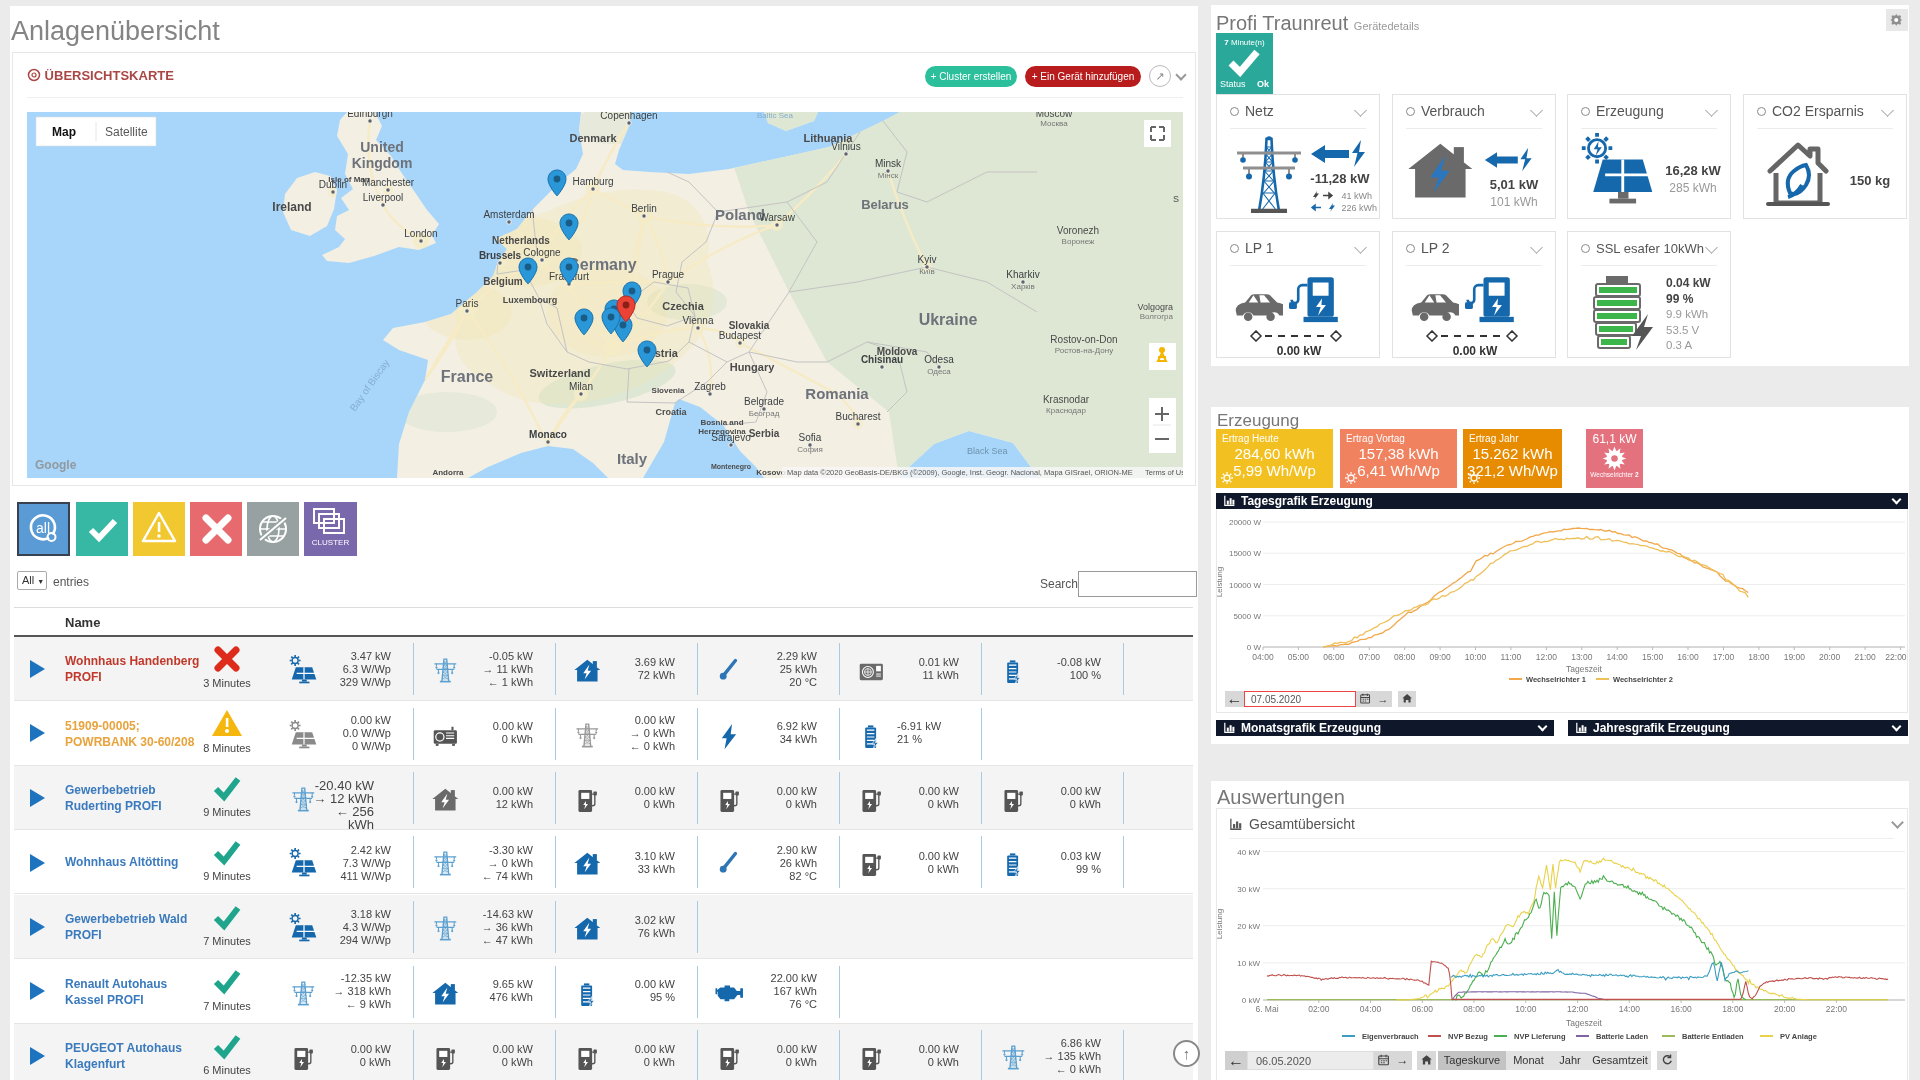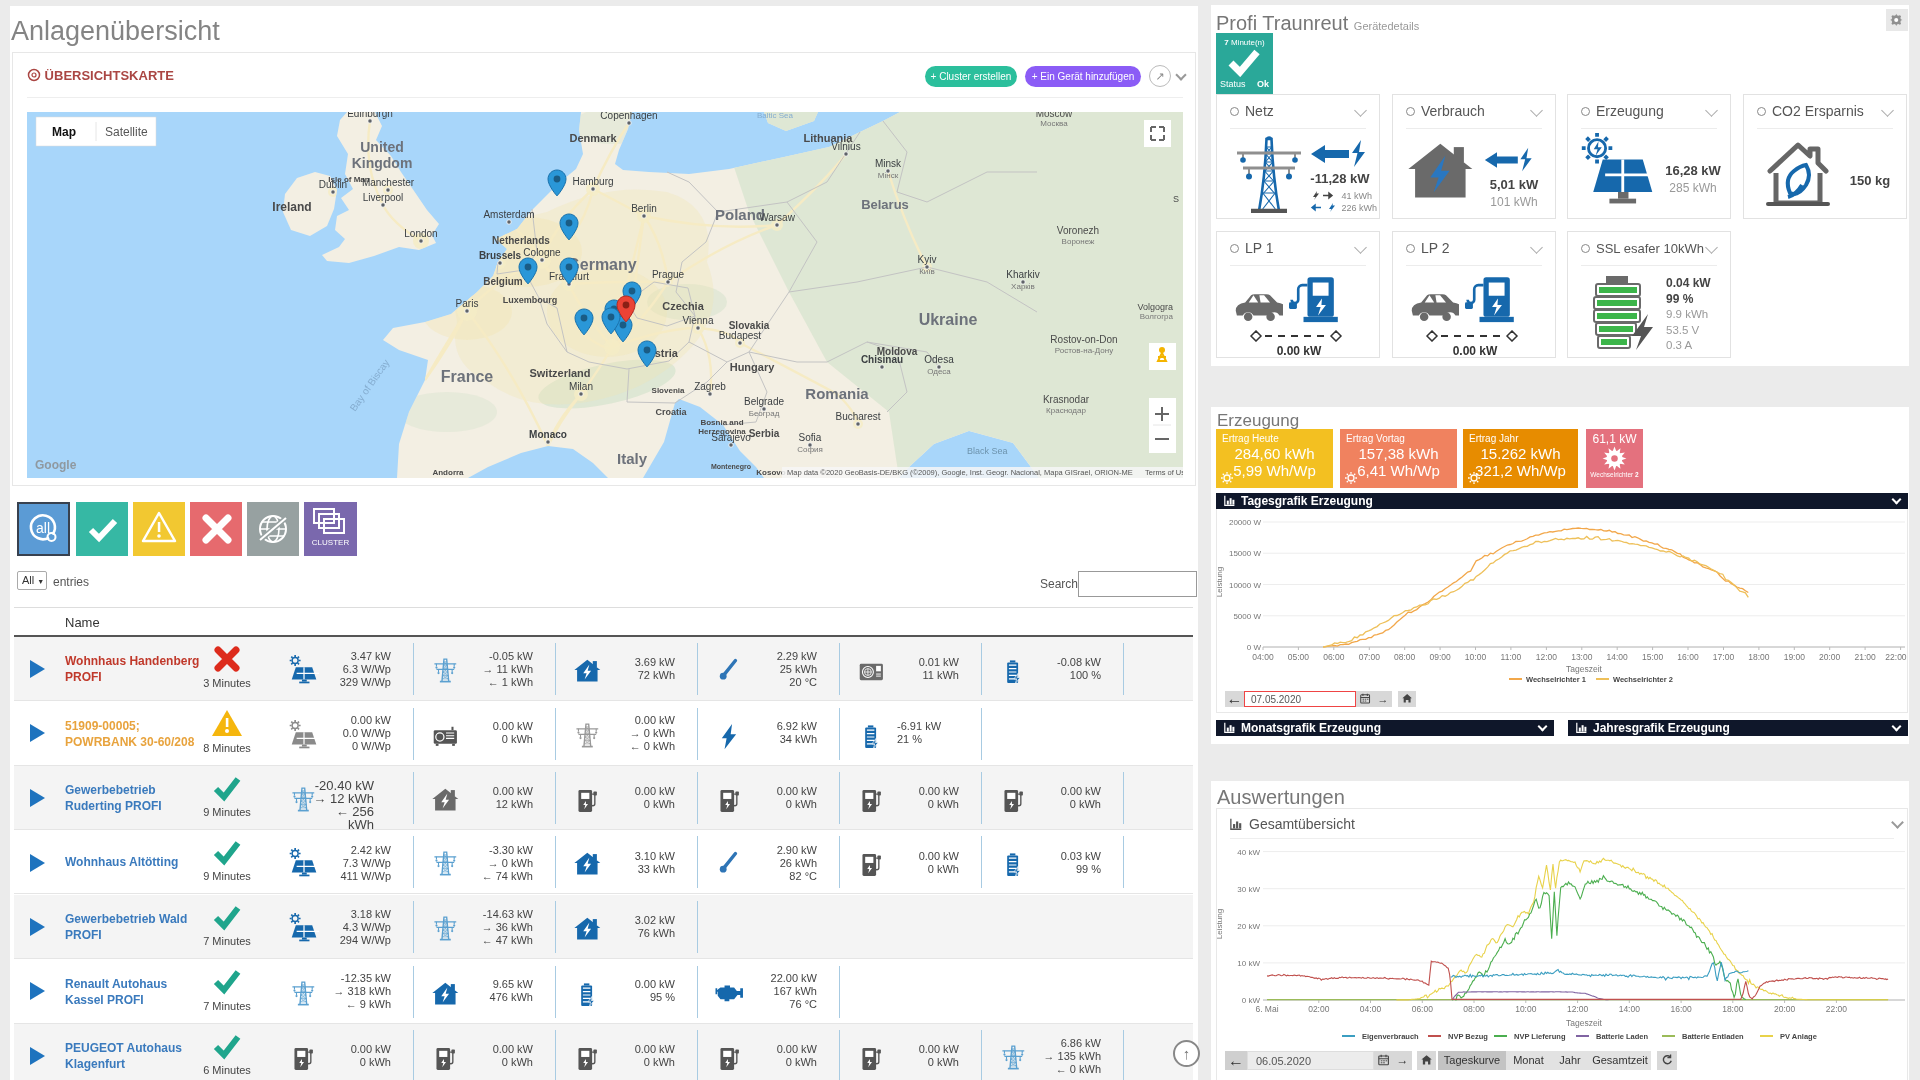--- a/index.html
+++ b/index.html
@@ -20,21 +20,21 @@
 <div class="abs" style="left:11px;top:16px;font-size:27px;color:#848484;font-weight:300">Anlagenübersicht</div>
 <div class="abs" style="left:12px;top:52px;width:1184px;height:434px;background:#fff;border:1px solid #e7e7e7"></div>
 <div class="abs" style="left:27px;top:68px;font-size:13px;font-weight:bold;color:#aa4643">
  <svg width="14" height="14" viewBox="0 0 14 14" style="display:inline-block;vertical-align:-2px">
       <circle cx="7" cy="7" r="5.5" fill="none" stroke="#aa4643" stroke-width="1.5"></circle>
       <circle cx="7" cy="7" r="2" fill="none" stroke="#aa4643" stroke-width="1.2"></circle>
     </svg>
  ÜBERSICHTSKARTE</div>
 <div class="abs" style="left:27px;top:97px;width:1156px;height:1px;background:#eee"></div>
 <div class="abs" style="left:925px;top:66px;width:92px;height:21px;background:#2bbf9c;border-radius:11px;color:#fff;font-size:10px;text-align:center;line-height:21px">+ Cluster erstellen</div>
-<div class="abs" style="left:1025px;top:66px;width:116px;height:21px;background:#8b5cf6;border-radius:11px;color:#fff;font-size:10px;text-align:center;line-height:21px">+ Ein Gerät hinzufügen</div>
+<div class="abs" style="left:1025px;top:66px;width:116px;height:21px;background:#b91c1c;border-radius:11px;color:#fff;font-size:10px;text-align:center;line-height:21px">+ Ein Gerät hinzufügen</div>
 <div class="abs" style="left:1149px;top:65px;width:22px;height:22px;border:1px solid #bbb;border-radius:50%;color:#888;font-size:11px;text-align:center;line-height:20px">↗</div>
 <div class="abs" style="left:1177px;top:71px;width:8px;height:8px;border-right:2px solid #999;border-bottom:2px solid #999;transform:rotate(45deg)"></div>
 
 <svg class="abs" style="left:27px;top:112px" width="1156" height="366" viewBox="0 0 1156 366">
     <defs>
       <clipPath id="lc">
         <path d="M370,366 L372,332 382,300 398,268 401,248 372,238 356,228 366,216 398,210 424,202 450,180 466,164 471,150 480,137 469,127 490,117 504,99 516,87 532,71 549,57 556,42 552,18 554,0 605,0 601,17 592,38 588,52 596,58 622,60 662,62 702,57 757,45 802,35 833,20 856,9 873,0 1156,0 1156,366 1012,366 986,331 942,319 907,332 881,356 872,366 737,366 729,355 713,339 696,313 673,295 652,287 648,291 637,330 616,366 581,366 566,351 546,337 521,334 494,341 461,355 441,366 Z"></path>
         <path d="M320,0 L348,0 355,14 349,28 364,44 374,60 385,76 400,98 412,112 405,123 409,131 392,138 372,135 347,144 322,151 300,149 295,143 312,135 318,127 308,118 310,104 322,98 314,86 326,77 318,62 321,42 310,24 313,8 Z"></path>
         <path d="M270,66 L288,60 303,64 310,78 307,97 300,114 283,124 264,118 256,100 258,82 Z"></path>
         <path d="M737,0 L791,0 787,9 759,19 741,11 Z"></path>
@@ -464,21 +464,21 @@
       <rect x="7" y="7" width="20" height="14" fill="none" stroke="#fff" stroke-width="2"></rect>
       <rect x="12" y="12" width="20" height="14" fill="none" stroke="#fff" stroke-width="2"></rect>
     </svg>
  <div style="font-size:8px;color:#fff;text-align:center;margin-top:1px">CLUSTER</div>
   </div>
 <div class="abs" style="left:17px;top:571px;width:30px;height:19px;border:1px solid #aaa;border-radius:2px;font-size:11px;color:#333;line-height:17px;padding-left:4px">All <span style="font-size:7px">▼</span></div>
 <div class="abs" style="left:53px;top:575px;font-size:12px;color:#555">entries</div>
 <div class="abs" style="left:1040px;top:577px;font-size:12px;color:#555">Search:</div>
 <div class="abs" style="left:1078px;top:571px;width:119px;height:26px;border:1px solid #999;background:#fff"></div>
 <div class="abs" style="left:14px;top:607px;width:1179px;height:1px;background:#ddd"></div>
-<div class="abs" style="left:65px;top:615px;font-size:13px;font-weight:normal;color:#333">Name</div>
+<div class="abs" style="left:65px;top:615px;font-size:13px;font-weight:bold;color:#333">Name</div>
 <div class="abs" style="left:14px;top:635px;width:1179px;height:2px;background:#555"></div>
 
 <div class="abs" style="left:14px;top:637px;width:1179px;height:64px;background:#f4f4f4;border-bottom:1px solid #e5e5e5"></div>
 <div class="abs" style="left:30px;top:660px;width:0;height:0;border-left:15px solid #1e73be;border-top:9px solid transparent;border-bottom:9px solid transparent"></div>
 <div class="abs" style="left:65px;top:653px;width:150px;font-size:12px;font-weight:bold;color:#c0392b;line-height:16px">Wohnhaus Handenberg<br>PROFI</div>
 <svg class="abs" style="left:213px;top:645px" width="28" height="28" viewBox="0 0 28 28">
     <path d="M5 5 L23 23 M23 5 L5 23" stroke="#dd2b1c" stroke-width="7" stroke-linecap="round"></path>
   </svg>
 <div class="abs" style="left:197px;top:677px;width:60px;text-align:center;font-size:11px;color:#444">3 Minutes</div>
 <div class="abs" style="left:289px;top:655px">
@@ -955,21 +955,21 @@
     </svg>
 </div>
 <div class="abs" style="left:1340px;top:429px;width:117px;height:59px;background:#f0825f;color:#fff">
  <div style="font-size:10px;margin:4px 0 0 6px">Ertrag Vortag</div>
  <div style="font-size:15px;text-align:center;margin-top:1px">157,38 kWh</div>
  <div style="font-size:15px;text-align:center">6,41 Wh/Wp</div>
  <svg width="12" height="12" viewBox="0 0 28 28" style="position:absolute;left:5px;bottom:4px;color:#fff">
       <use href="#i-sun"></use>
     </svg>
 </div>
-<div class="abs" style="left:1463px;top:429px;width:115px;height:59px;background:#e78c00;color:#fff">
+<div class="abs" style="left:1463px;top:429px;width:99px;height:59px;background:#e78c00;color:#fff">
  <div style="font-size:10px;margin:4px 0 0 6px">Ertrag Jahr</div>
  <div style="font-size:15px;text-align:center;margin-top:1px">15.262 kWh</div>
  <div style="font-size:15px;text-align:center">321,2 Wh/Wp</div>
  <svg width="12" height="12" viewBox="0 0 28 28" style="position:absolute;left:5px;bottom:4px;color:#fff">
       <use href="#i-sun"></use>
     </svg>
 </div>
 <div class="abs" style="left:1586px;top:429px;width:57px;height:59px;background:#e4717e;color:#fff;text-align:center">
  <div style="font-size:12px;margin-top:3px">61,1 kW</div>
  <svg width="27" height="27" viewBox="0 0 28 28" style="margin:-1px auto 0">

